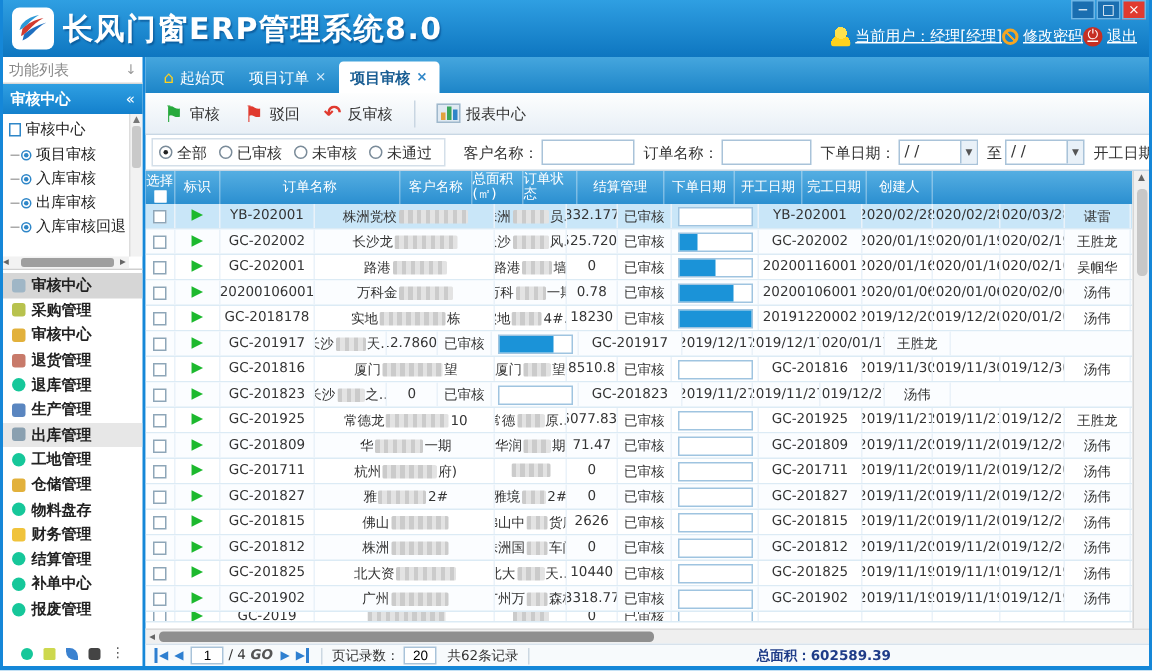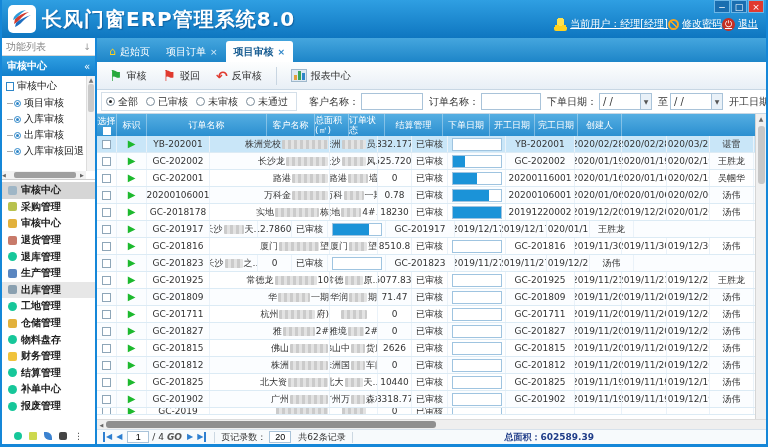--- a/index.html
+++ b/index.html
@@ -111,21 +111,21 @@
     border-right:1px solid rgba(255,255,255,.35); overflow:hidden; line-height:10px; }
   .h-chk { width:8px; height:8px; border:1px solid #fff; background:#fff; margin-top:1px; }
   .grid-body { flex:1; overflow:hidden; }
   .row { height:17px; display:flex; align-items:center; border-bottom:1px solid #dcebf5;
     background:#fff; cursor:pointer; }
   .row.alt { background:#fbfdff; }
   .row.selected { background:#c9e6f8; }
   .row.partial { height:7px; overflow:hidden; align-items:flex-start; }
   .cell { height:100%; display:flex; align-items:center; justify-content:center;
     border-right:1px solid #eaf2f9; font-size:9px; overflow:hidden; white-space:nowrap; }
-  .cell.left { justify-content:flex-end; padding-left:2px; }
+  .cell.left { justify-content:center; padding-left:2px; }
   .chk { width:9px; height:9px; border:1px solid #8ea6b8; background:#fff; }
   .g-arrow { color:#1db92e; font-size:10px; line-height:10px; }
   .blur { display:inline-block; height:9px; margin:0 1px; border-radius:1px;
     background:repeating-linear-gradient(90deg,#cbcbcb 0 3px,#e3e3e3 3px 6px); vertical-align:middle; }
   .pbar { width:50px; height:13px; border:1px solid #9fc4e0; background:#fff; }
   .pfill { height:100%; background:#1b93d8; }
   .vscroll { flex:0 0 11px; background:#f0f0f0; border-left:1px solid #d5d5d5; display:flex;
     flex-direction:column; align-items:center; font-size:6px; color:#666; }
   .vscroll .varrow { height:10px; line-height:10px; }
   .vscroll .vthumb { width:7px; height:58px; background:#c7c7c7; border-radius:3px; margin-top:2px; }

